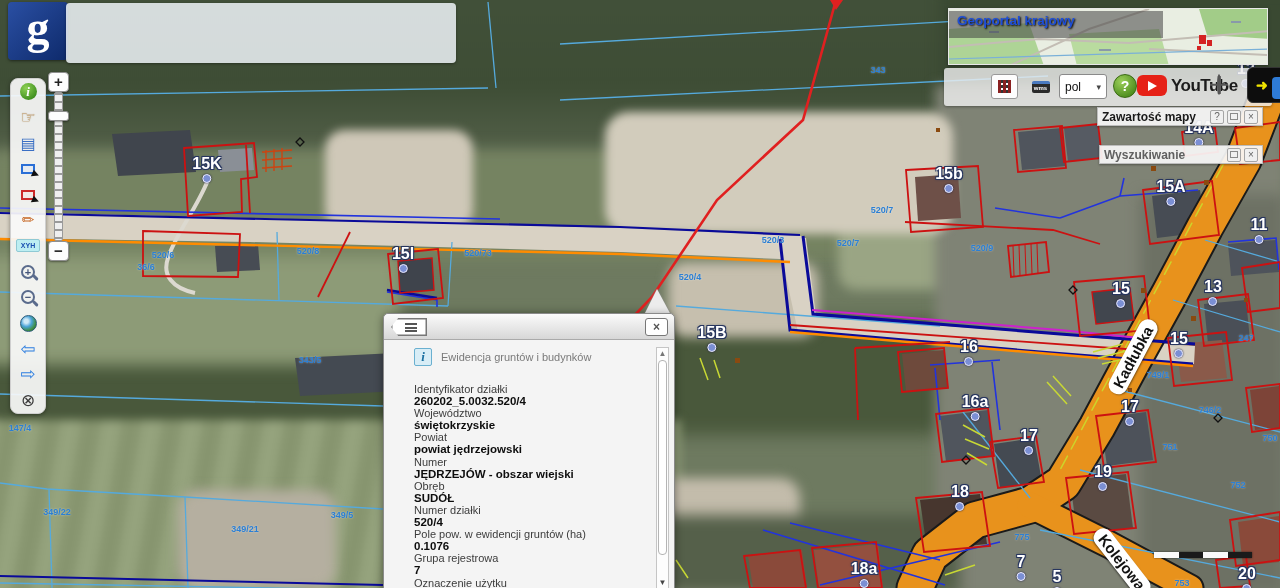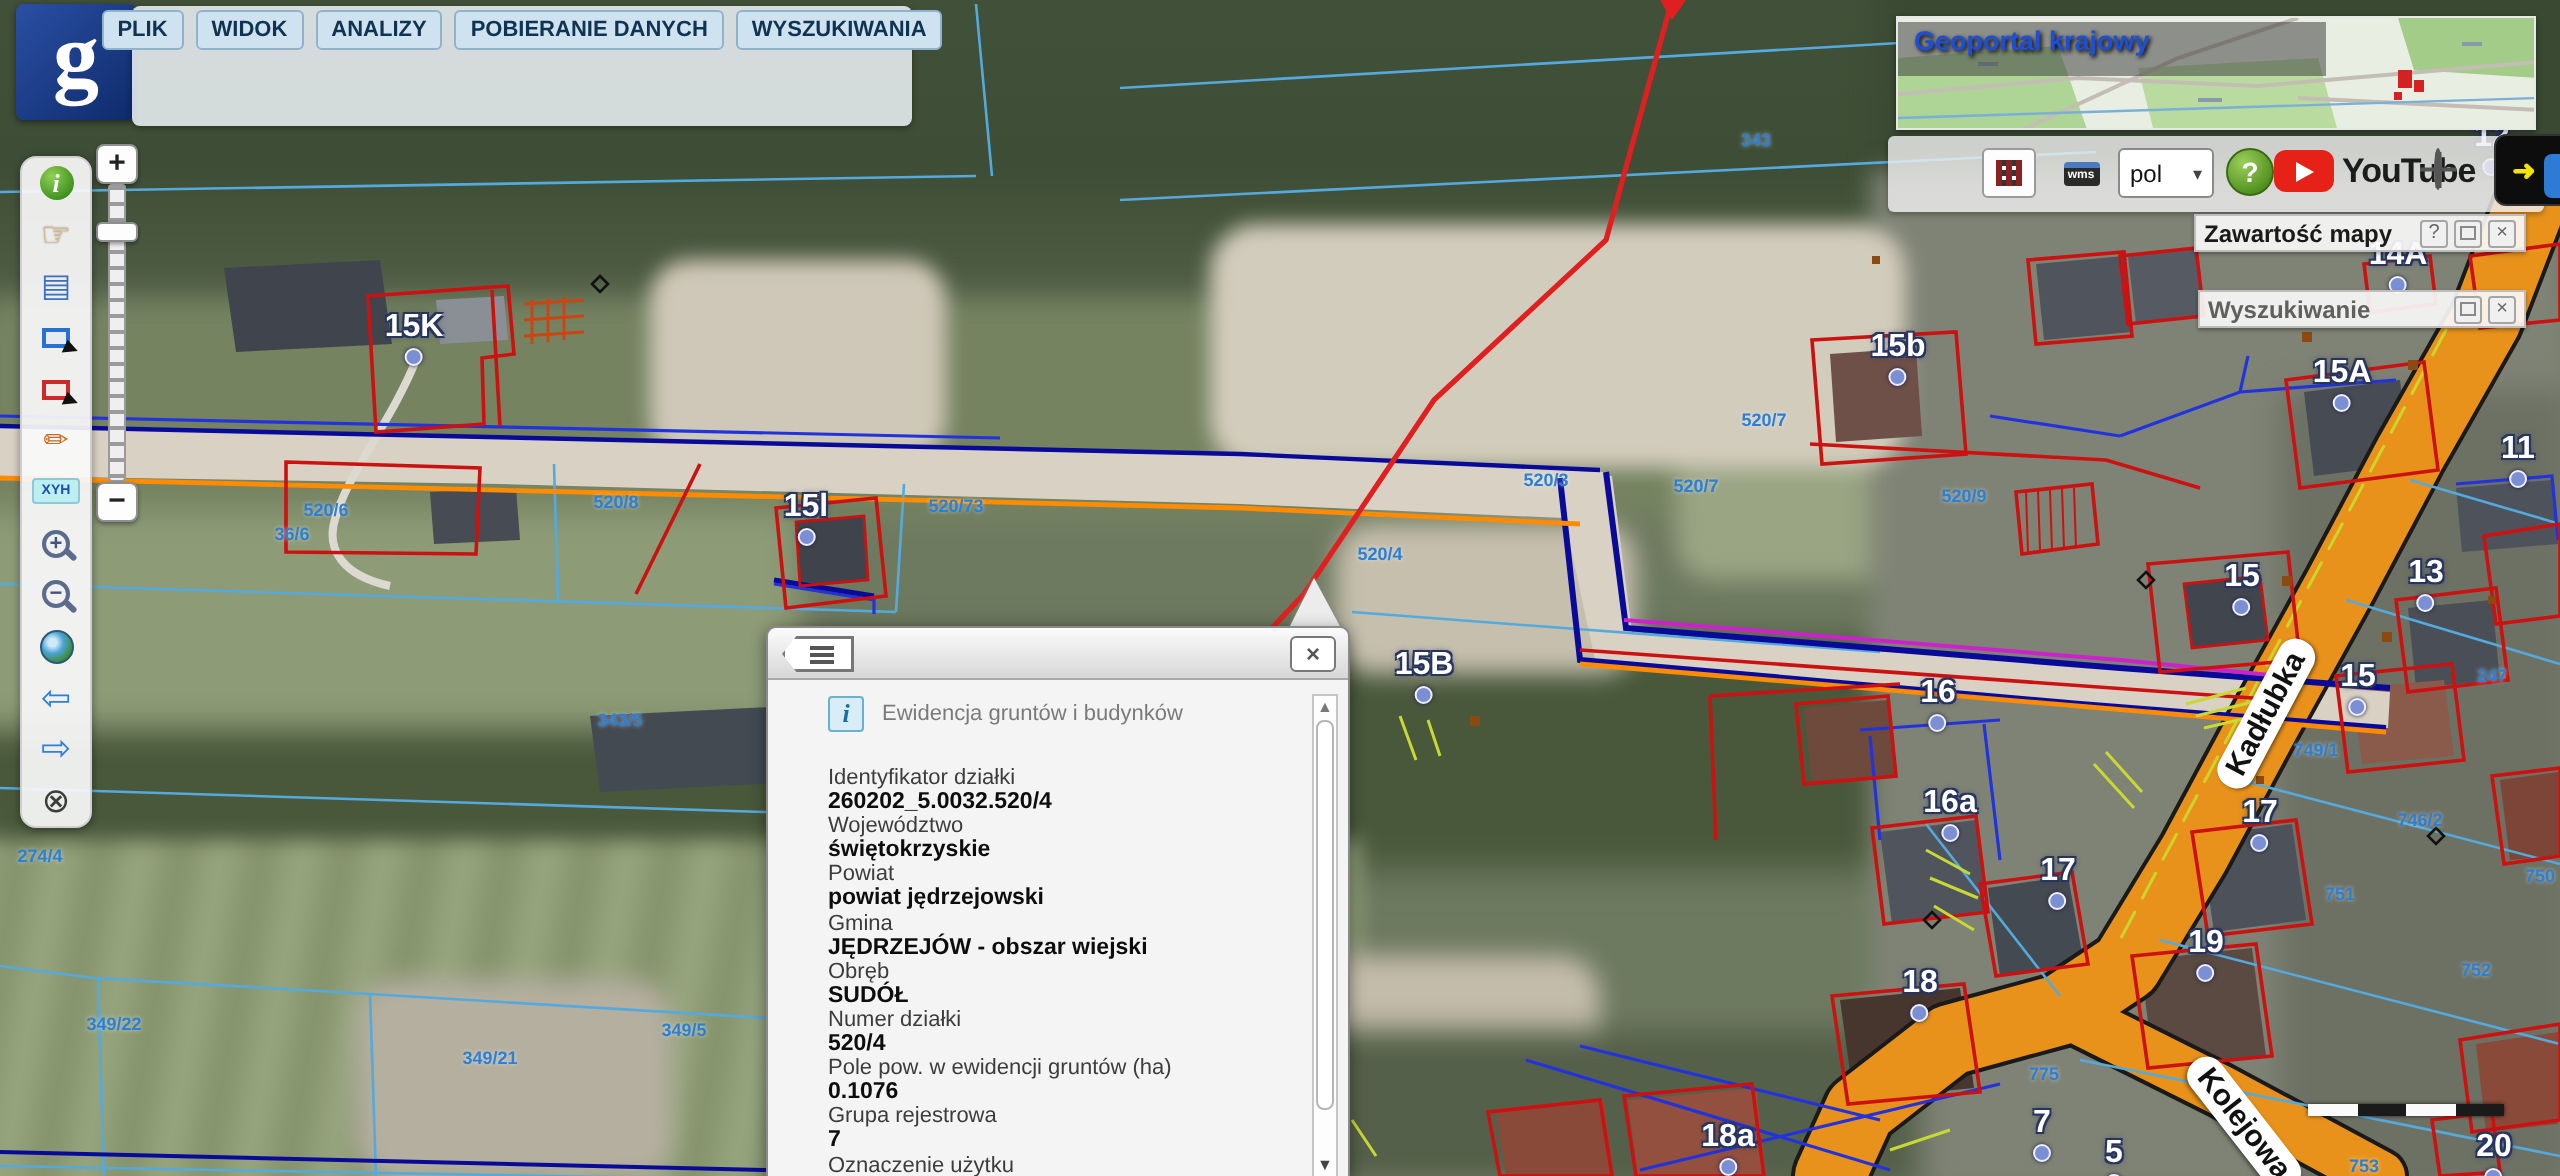--- a/index.html
+++ b/index.html
@@ -461,21 +461,21 @@
         <div class="pn" style="left: 163px; top: 255px;">520/6</div>
         <div class="pn" style="left: 308px; top: 251px;">520/8</div>
         <div class="pn" style="left: 478px; top: 253px;">520/73</div>
         <div class="pn" style="left: 690px; top: 277px;">520/4</div>
         <div class="pn" style="left: 773px; top: 240px;">520/3</div>
         <div class="pn" style="left: 848px; top: 243px;">520/7</div>
         <div class="pn" style="left: 882px; top: 210px;">520/7</div>
         <div class="pn" style="left: 982px; top: 248px;">520/9</div>
         <div class="pn" style="left: 146px; top: 267px;">36/6</div>
         <div class="pn" style="left: 310px; top: 360px;">343/5</div>
-        <div class="pn" style="left: 20px; top: 428px;">274/4</div>
+        <div class="pn" style="left: 20px; top: 428px;">147/4</div>
         <div class="pn" style="left: 57px; top: 512px; text-align: center;">349/22</div>
         <div class="pn" style="left: 245px; top: 529px;">349/21</div>
         <div class="pn" style="left: 342px; top: 515px;">349/5</div>
         <div class="pn" style="left: 1246px; top: 338px;">247</div>
         <div class="pn" style="left: 1158px; top: 375px;">749/1</div>
         <div class="pn" style="left: 1210px; top: 410px;">746/2</div>
         <div class="pn" style="left: 1270px; top: 438px;">750</div>
         <div class="pn" style="left: 1170px; top: 447px;">751</div>
         <div class="pn" style="left: 1238px; top: 485px;">752</div>
         <div class="pn" style="left: 1182px; top: 583px;">753</div>
@@ -489,27 +489,20 @@
         <span class="sb-b"></span>
         <span class="sb-w"></span>
         <span class="sb-b"></span>
     </div>
   </div>
 
   <div class="logo-sq">
     <span>g</span>
   </div>
   <div class="hdr-panel">
-    <div class="menu-row">
-        <div class="menu-btn">PLIK</div>
-        <div class="menu-btn">WIDOK</div>
-        <div class="menu-btn">ANALIZY</div>
-        <div class="menu-btn">POBIERANIE DANYCH</div>
-        <div class="menu-btn">WYSZUKIWANIA</div>
-      </div>
   </div>
 
   <div class="toolbar">
       <div class="tb-item ic-info">
         <span class="glyph">i</span>
       </div>
       <div class="tb-item ic-hand">
         <span class="glyph">☞</span>
       </div>
       <div class="tb-item ic-table">
@@ -637,21 +630,21 @@
         <span class="pp-info-icon">i</span>
         <span class="pp-info-label">Ewidencja gruntów i budynków</span>
       </div>
       <div id="pp-fields">
           <div class="pf">Identyfikator działki</div>
           <div class="pf"><b>260202_5.0032.520/4</b></div>
           <div class="pf">Województwo</div>
           <div class="pf"><b>świętokrzyskie</b></div>
           <div class="pf">Powiat</div>
           <div class="pf"><b>powiat jędrzejowski</b></div>
-          <div class="pf">Gmina</div>
+          <div class="pf">Numer</div>
           <div class="pf"><b>JĘDRZEJÓW - obszar wiejski</b></div>
           <div class="pf">Obręb</div>
           <div class="pf"><b>SUDÓŁ</b></div>
           <div class="pf">Numer działki</div>
           <div class="pf"><b>520/4</b></div>
           <div class="pf">Pole pow. w ewidencji gruntów (ha)</div>
           <div class="pf"><b>0.1076</b></div>
           <div class="pf">Grupa rejestrowa</div>
           <div class="pf"><b>7</b></div>
           <div class="pf">Oznaczenie użytku</div>

